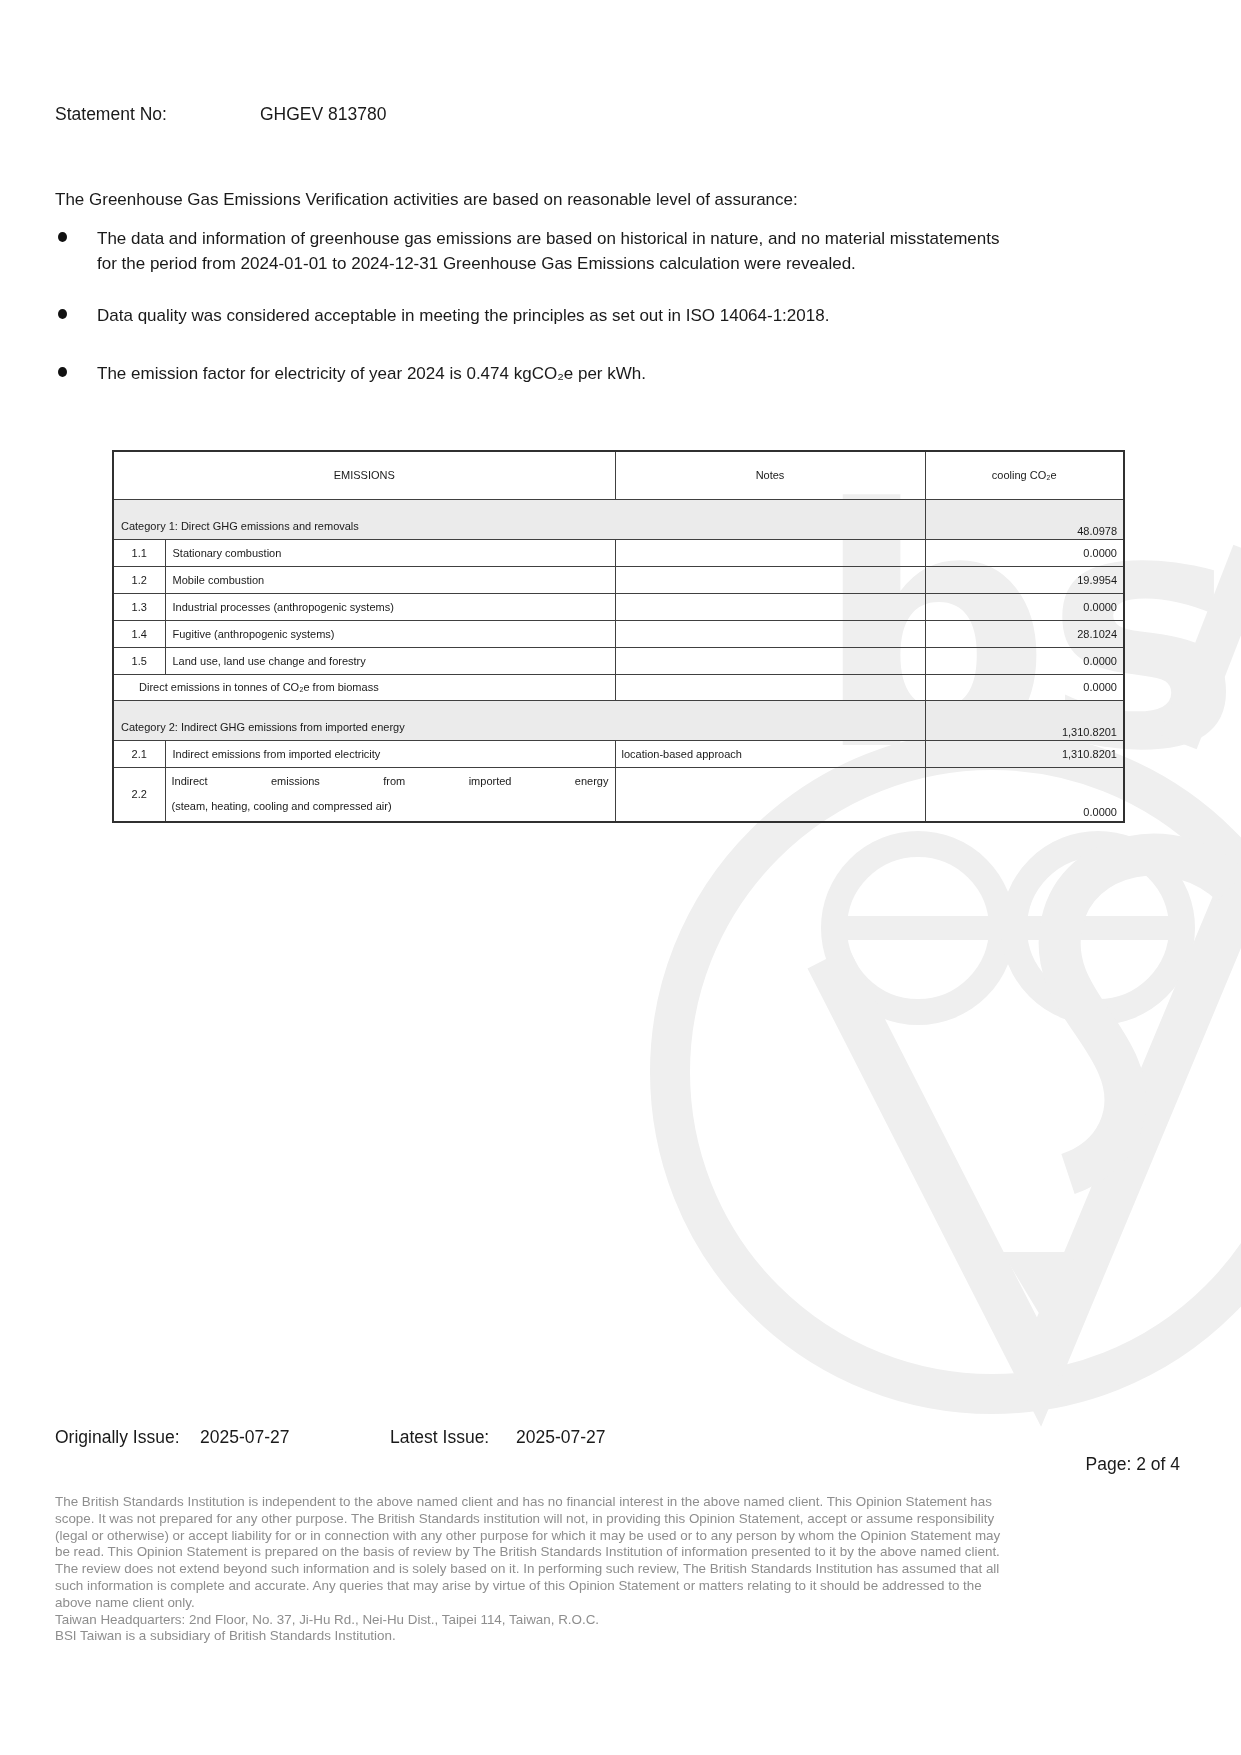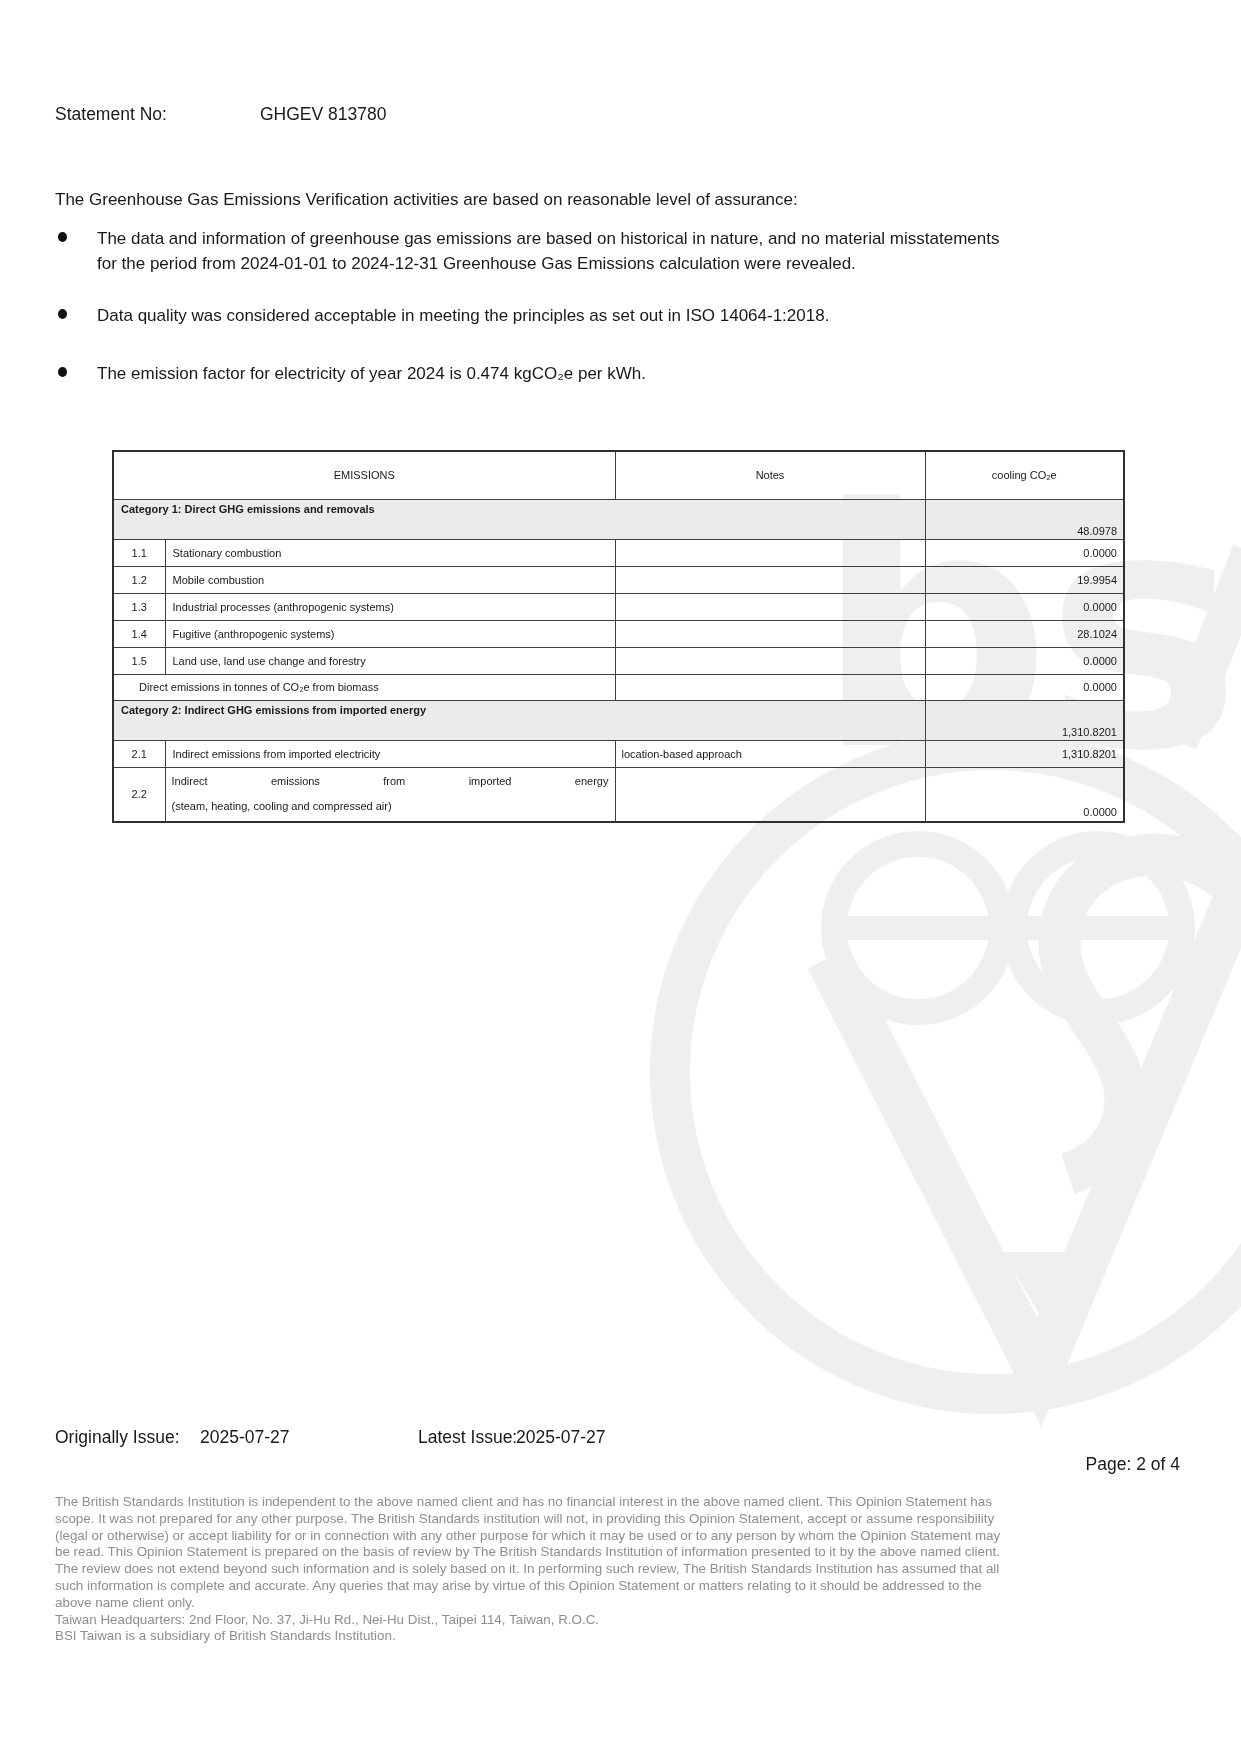--- a/index.html
+++ b/index.html
@@ -56,40 +56,40 @@
     font-size: 11px;
   }
   table.emissions td {
     border: 1.5px solid #404040;
     padding: 0 6px;
     overflow: hidden;
   }
   table.emissions { border: 2px solid #303030; }
   tr.hdr td { height: 48px; text-align: center; vertical-align: middle; }
   tr.cat td { height: 40px; background: #ebebeb; }
-  tr.cat td.cat-label { vertical-align: top; padding-top: 3px; padding-left: 7px; font-weight: bold; }
+  tr.cat td.cat-label { vertical-align: top; padding-top: 20px; padding-left: 7px; }
   tr.cat td.val { vertical-align: bottom; padding-bottom: 2px; }
   tr.item td { height: 27px; vertical-align: middle; }
   tr.item td.desc, tr.wide td.desc-wide { padding-left: 7px; }
   tr.wide td { height: 26px; vertical-align: middle; }
   tr.wide td.desc-wide { padding-left: 25px; }
   td.num { text-align: center; padding: 0 2px; }
   td.val { text-align: right; padding-right: 7px; white-space: nowrap; }
   tr.item2 td { height: 55px; }
   tr.item2 td.num { vertical-align: middle; }
   tr.item2 td.desc { vertical-align: middle; line-height: 25px; }
   tr.item2 td.val { vertical-align: bottom; padding-bottom: 3px; }
   .justify-line { text-align: justify; text-align-last: justify; }
 
   
   .issue-line { position: absolute; left: 0; top: 1427px; width: 100%; font-size: 17.5px; }
   .issue-line span { position: absolute; top: 0; white-space: nowrap; }
   .orig-label { left: 55px; }
   .orig-value { left: 200px; }
-  .latest-label { left: 418px; }
+  .latest-label { left: 390px; }
   .latest-value { left: 516px; }
   .page-number {
     position: absolute; left: 55px; top: 1454px; width: 1125px;
     text-align: right; font-size: 17.5px;
   }
 
   
   .disclaimer {
     position: absolute; left: 55px; top: 1494px; width: 1150px;
     font-size: 13.4px; line-height: 16.8px;

